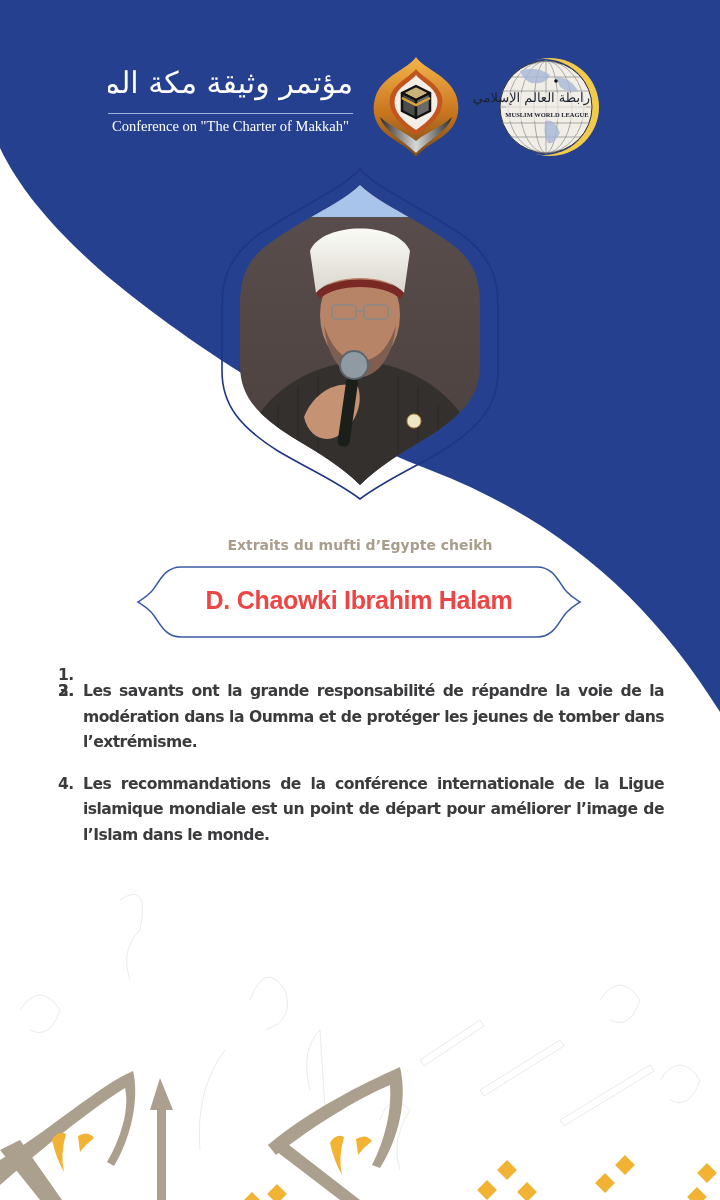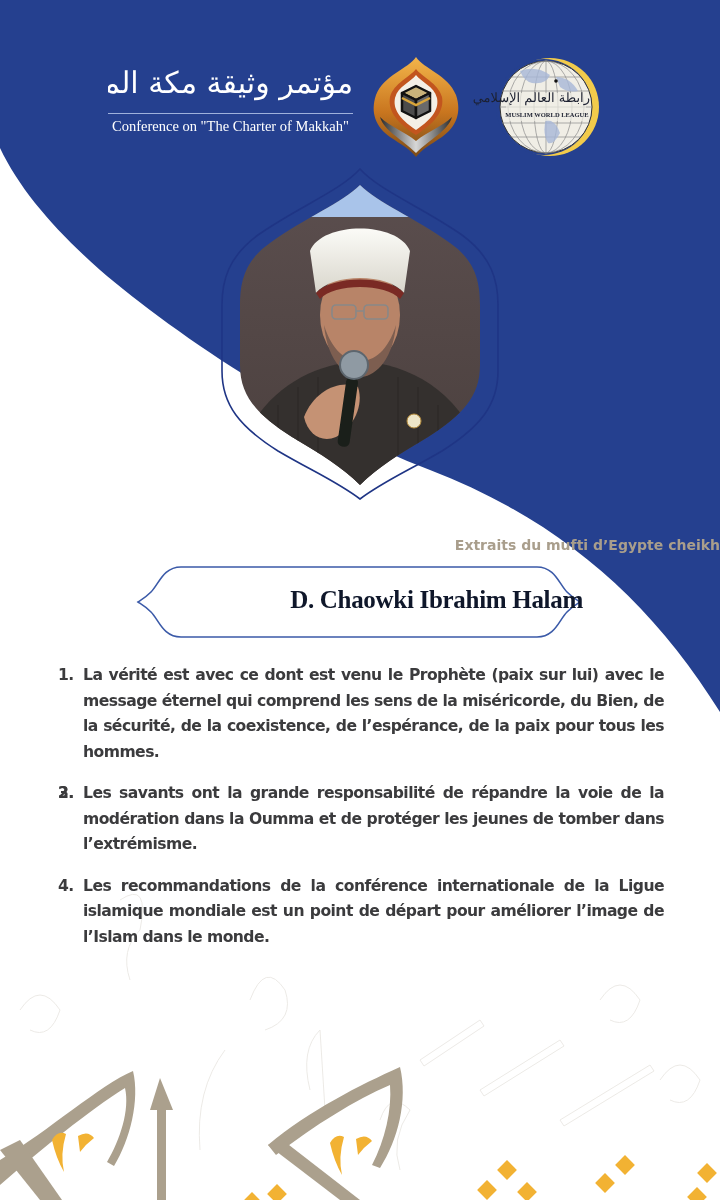--- a/index.html
+++ b/index.html
@@ -27,28 +27,28 @@
     font-family: "DejaVu Serif", serif; font-size: 13px; color: #1c2030; direction: rtl; white-space: nowrap;
   }
   .mwl-text-en {
     position: absolute; left: 504px; top: 111px; width: 86px; text-align: center;
     font-family: "Liberation Serif", serif; font-weight: bold; font-size: 6.5px; color: #1c2030; white-space: nowrap;
   }
 
   .portrait-wrap { position: absolute; left: 218px; top: 165px; width: 284px; height: 335px; }
 
   .subtitle {
-    position: absolute; left: 0; top: 537px; width: 720px; text-align: right;
+    position: absolute; left: 0; top: 537px; width: 720px; text-align: center;
     font-family: "DejaVu Sans", sans-serif; font-weight: bold; font-size: 14px; color: #a99e8c;
   }
 
   .name-box { position: absolute; left: 135px; top: 564px; width: 448px; height: 76px; }
   .name-text {
-    position: absolute; left: 135px; top: 586px; width: 448px; text-align: right;
-    font-family: Liberation Serif, serif; font-weight: bold; font-size: 25px; color: #0f172a; letter-spacing: -0.3px;
+    position: absolute; left: 135px; top: 586px; width: 448px; text-align: center;
+    font-family: Liberation Sans, sans-serif; font-weight: bold; font-size: 25px; color: #ef4444; letter-spacing: -0.3px;
   }
 
   .points { position: absolute; left: 58px; top: 663px; width: 606px; list-style: none; }
   .point { position: relative; padding-left: 25px; margin-bottom: 16px;
     font-family: "DejaVu Sans", sans-serif; font-weight: bold; font-size: 15.6px; line-height: 25.5px;
     color: #3b3b3d; text-align: justify; letter-spacing: -0.55px; }
   .point-num { position: absolute; left: 0; top: 0; }
 </style>
 </head>
 <body>
@@ -204,21 +204,20 @@
 <div class="subtitle">Extraits du mufti d’Egypte cheikh</div>
 
 <svg class="name-box" viewBox="0 0 448 76" xmlns="http://www.w3.org/2000/svg">
   <path d="M46,3 L402,3 C420,3 424,20 432,28 C438,34 442,36 445,38 C442,40 438,42 432,48 C424,56 420,73 402,73 L46,73 C28,73 24,56 16,48 C10,42 6,40 3,38 C6,36 10,34 16,28 C24,20 28,3 46,3 Z" fill="#ffffff" stroke="#3b5aa8" stroke-width="1.6"></path>
 </svg>
 <div class="name-text">D. Chaowki Ibrahim Halam</div>
 
 <ol class="points">
   <li class="point">
     <span class="point-num">1.</span>
-    <span>La vérité est avec ce dont est venu le Prophète (paix sur lui) avec le message éternel qui comprend les sens de la miséricorde, du Bien, de la sécurité, de la coexistence, de l’espérance, de la paix pour tous les hommes.</span>
   </li>
   <li class="point">
     <span class="point-num">2.</span>
   </li>
   <li class="point">
     <span class="point-num">3.</span>
     <span>Les savants ont la grande responsabilité de répandre la voie de la modération dans la Oumma et de protéger les jeunes de tomber dans l’extrémisme.</span>
   </li>
   <li class="point">
     <span class="point-num">4.</span>

